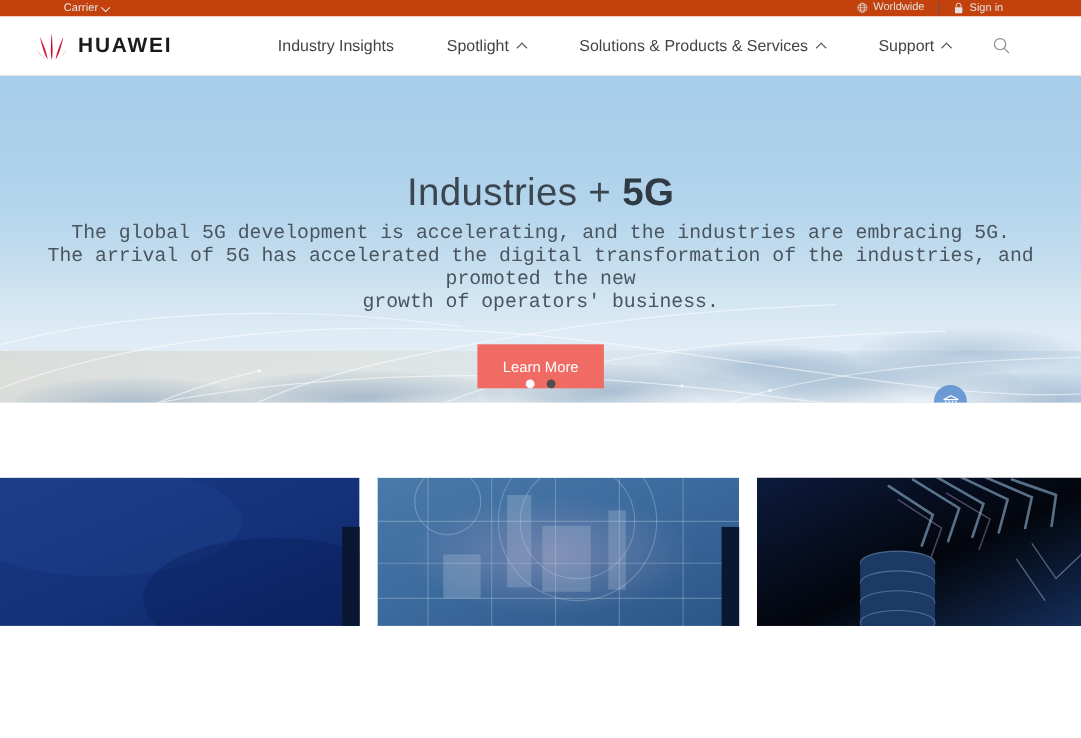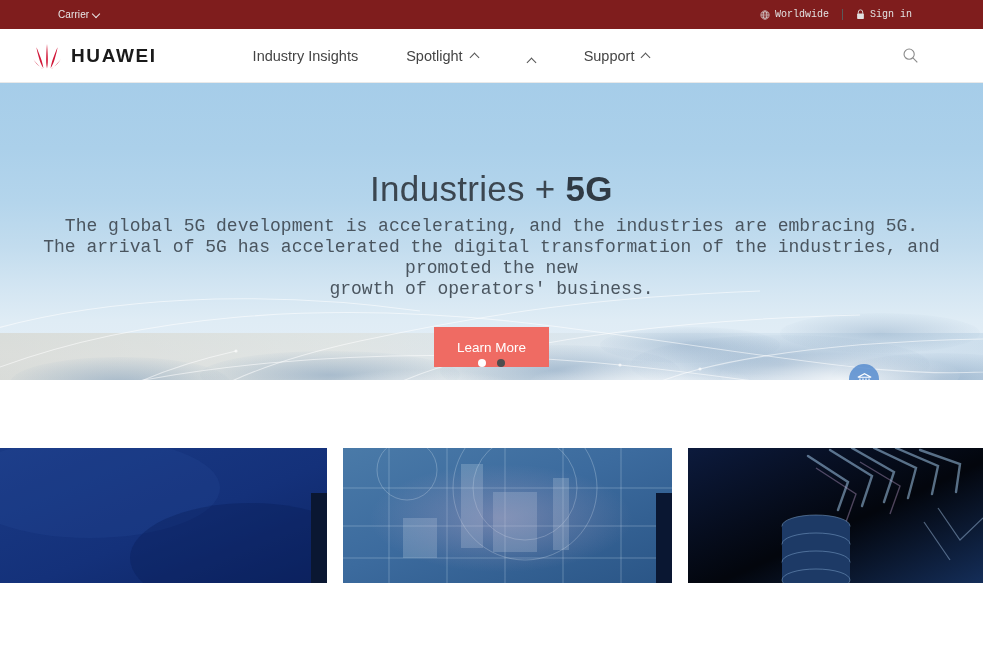--- a/index.html
+++ b/index.html
@@ -5,37 +5,37 @@
   * { box-sizing: border-box; margin: 0; padding: 0; }
   html, body {
     width: 983px; height: 671px;
     overflow: hidden;
     background: #ffffff;
     font-family: "Liberation Sans", sans-serif;
   }
 
   
   .topbar {
-    height: 29px;
-    background: #7f1d1d;
+    height: 15px;
+    background: #c2410c;
     display: flex;
     align-items: center;
     padding: 0 20px 0 58px;
     color: #d8d8d8;
     font-size: 10px;
     position: relative;
   }
   .topbar .carrier {
     display: flex; align-items: center; gap: 4px;
     color: #e8e8e8; cursor: pointer; letter-spacing: .1px;
   }
   .topbar .right {
     margin-left: auto;
-    display: flex; align-items: center;
-    gap: 0px; padding-right: 38px; font-family: Liberation Mono, monospace;
+    display: flex; align-items: flex-start;
+    gap: 0px; padding-right: 38px;
   }
   .topbar .tb-item {
     display: flex; align-items: center; gap: 5px;
     color: #e2e2e2; cursor: pointer; padding: 0 13px;
     line-height: 1;
   }
   .tb-divider {
     width: 1px; height: 11px; background: #5a5a5a;
   }
   .chev-d { display: inline-block; width: 7px; height: 7px; position: relative; }
@@ -193,20 +193,21 @@
 
   <div class="nav-links">
     <div class="nav-link">
       <span>Industry Insights</span>
     </div>
     <div class="nav-link">
       <span>Spotlight</span>
       <span class="chev-u"></span>
     </div>
     <div class="nav-link">
+      <span>Solutions &amp; Products &amp; Services</span>
       <span class="chev-u"></span>
     </div>
     <div class="nav-link">
       <span>Support</span>
       <span class="chev-u"></span>
     </div>
   </div>
 
   <div class="search-btn">
     <svg width="17" height="17" viewBox="0 0 20 20">

